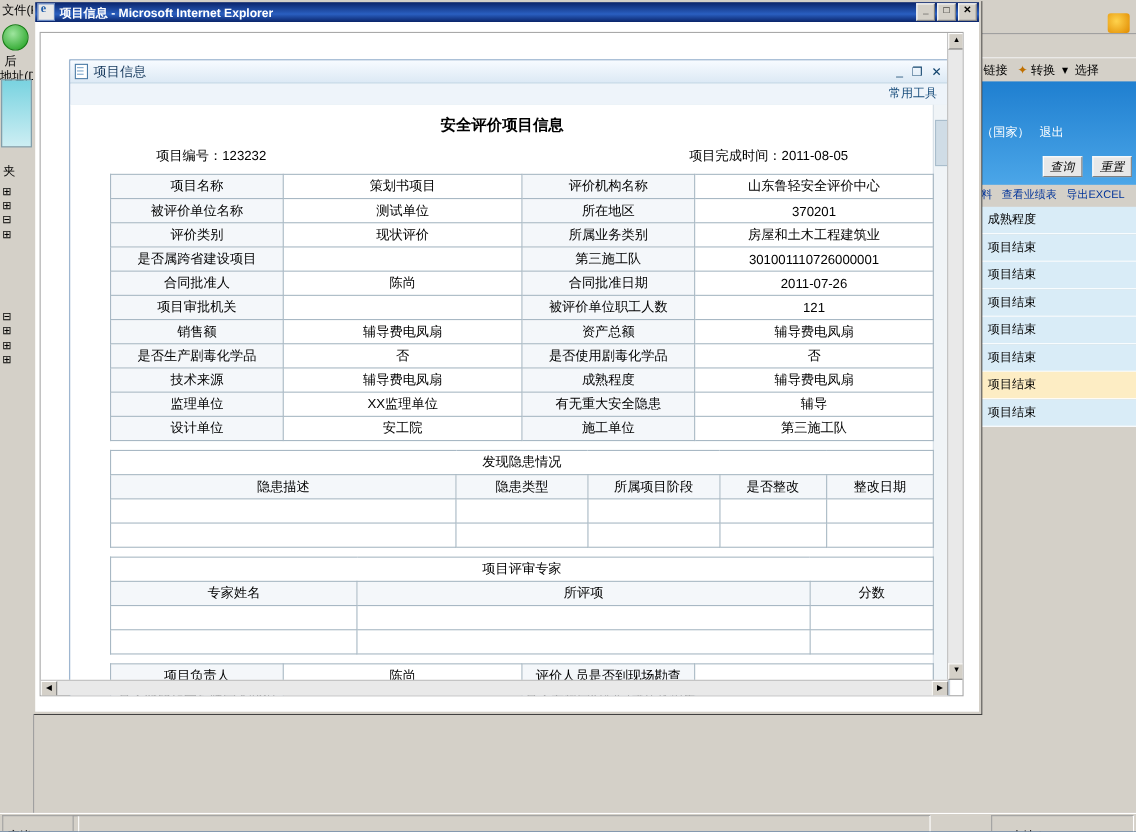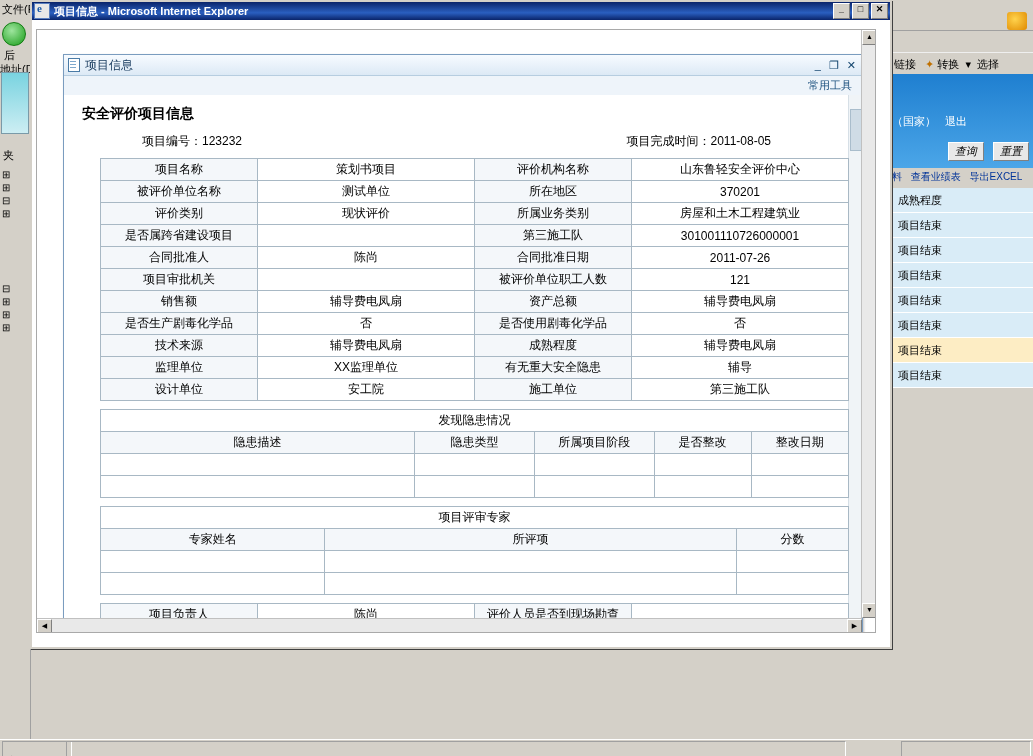--- a/index.html
+++ b/index.html
@@ -295,21 +295,21 @@
   }
   .content {
     position: absolute;
     left: 0; top: 0; right: 13px; bottom: 0;
     padding: 8px 18px 0 18px;
     box-sizing: border-box;
   }
 
   h1.form-title {
     margin: 2px 0 10px 0;
-    text-align: left;
+    text-align: center;
     font-size: 14px;
     font-weight: bold;
     color: #000;
   }
   .meta-row {
     display: flex;
     justify-content: space-between;
     font-size: 12px;
     padding: 0 60px 8px 60px;
   }

